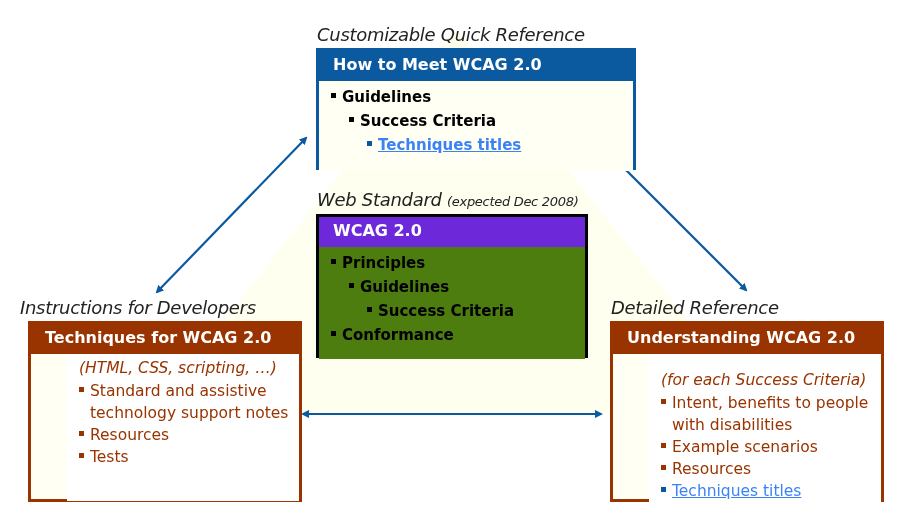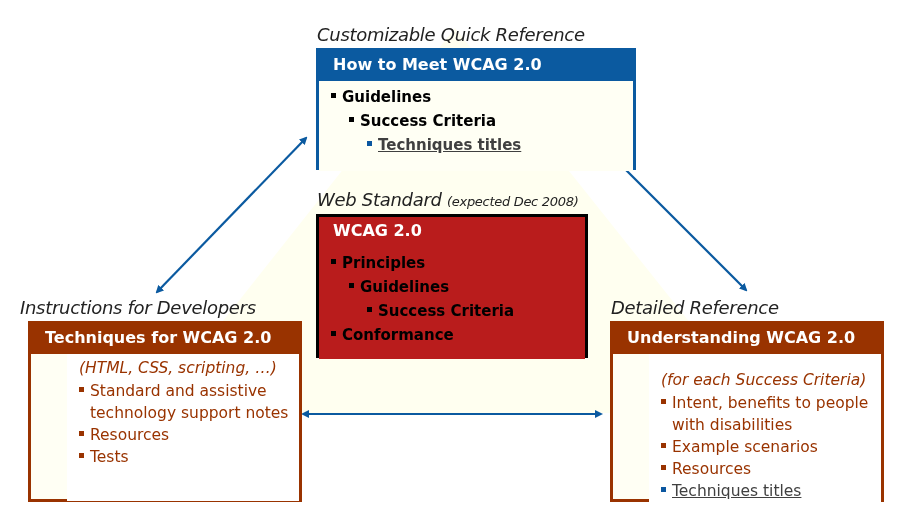--- a/index.html
+++ b/index.html
@@ -23,33 +23,33 @@
   .box .body { padding: 4px 10px 0 12px; background: #ffffff; }
   .item { font-size: 15px; line-height: 24px; white-space: nowrap; }
   .item .bul {
     display: inline-block; width: 5px; height: 5px; background: currentColor; vertical-align: middle;
     margin-right: 6px; position: relative; top: -2px;
   }
   .bold .item { font-weight: bold; }
   .lvl1 { padding-left: 0; }
   .lvl2 { padding-left: 18px; }
   .lvl3 { padding-left: 36px; }
-  a.link { color: #404040; text-decoration: underline; }
+  a.link { color: #3b82f6; text-decoration: underline; }
   .blue { border-color: #0b5aa0; }
   .blue .hdr { background: #0b5aa0; }
   .black { border-color: #000; }
-  .black .hdr { background: #b91c1c; }
+  .black .hdr { background: #6d28d9; }
   .brown { border-color: #993300; }
   .brown .hdr { background: #993300; }
   .brown .body { color: #993300; margin-left: 36px; }
   .brown .item { line-height: 22px; font-size: 15.5px; }
   .brown .sub { font-style: italic; font-size: 15.5px; line-height: 24px; }
   .wrap2 { padding-left: 11px; display: block; }
   .top-box .body, .mid-box .body { background: #fffff4; }
-  .mid-box .body { background: #b91c1c; }
+  .mid-box .body { background: #4d7c0f; }
   .top-box .body { background: #fffff4; }
 </style>
 </head>
 <body>
 
 <svg id="bg" viewBox="0 0 905 521">
   <defs>
     <marker id="ah" markerWidth="8" markerHeight="8" refX="6" refY="4" orient="auto-start-reverse" markerUnits="userSpaceOnUse">
       <path d="M0,0 L8,4 L0,8 z" fill="#0b5aa0"></path>
     </marker>

